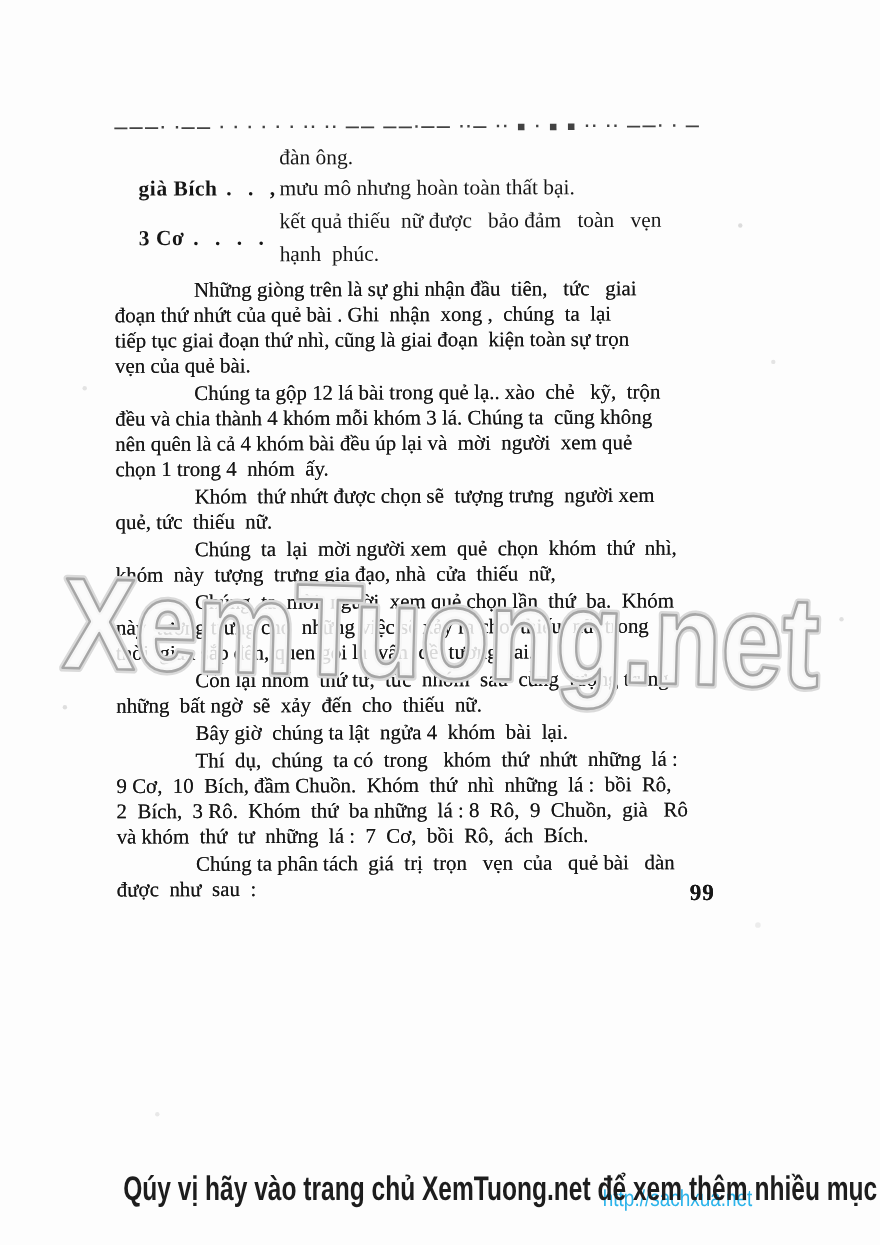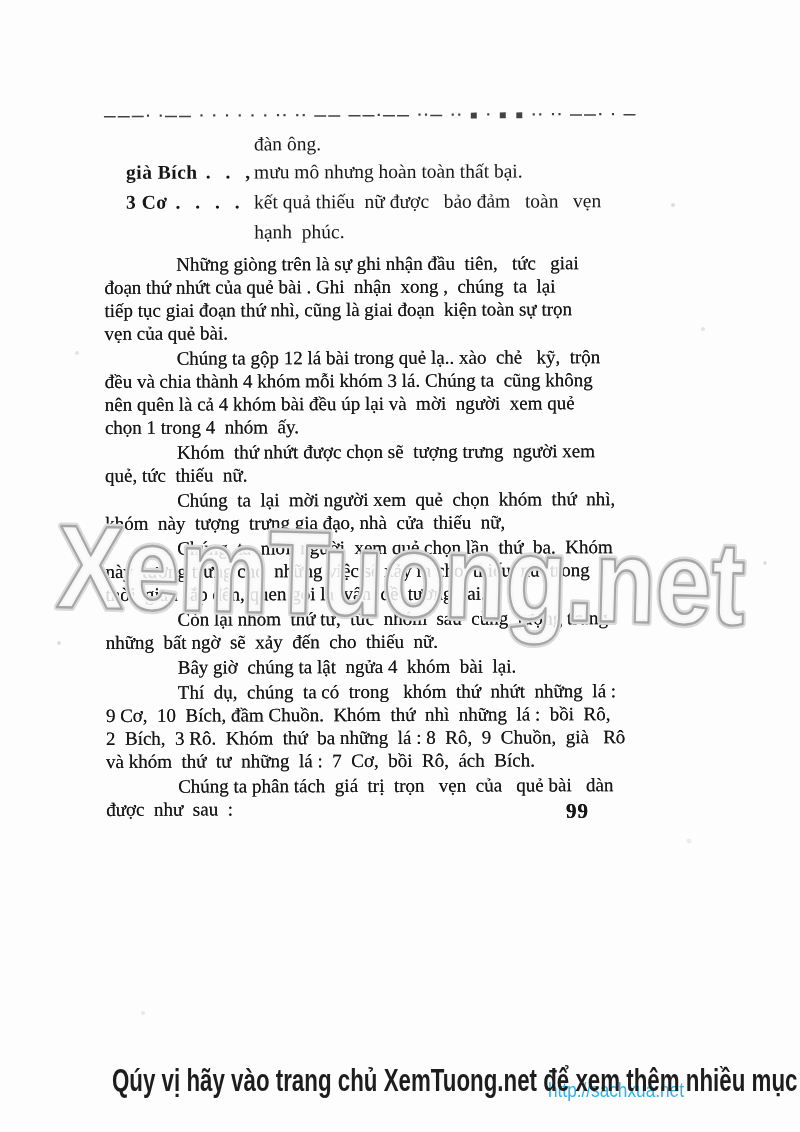--- a/index.html
+++ b/index.html
@@ -14,34 +14,34 @@
     transform:rotate(-0.2deg);
   }
   .fragments{
     font-family:"DejaVu Sans",sans-serif;font-weight:bold;font-size:12px;
     letter-spacing:2px;color:#222;white-space:nowrap;overflow:hidden;
     height:16px;opacity:.85;
   }
   .def-block{margin:6px 0 4px 22px;font-size:19.5px;}
   .cont-line{margin-left:128px;line-height:27px;white-space:pre;}
   .def-row{display:flex;line-height:30px;}
-  .def-cell{width:128px;flex:none;display:flex;align-items:flex-start;}
+  .def-cell{width:128px;flex:none;display:flex;align-items:center;}
   .def-term{font-weight:bold;white-space:pre;letter-spacing:.5px;}
   .def-dots{flex:1;overflow:hidden;white-space:nowrap;letter-spacing:5px;
     font-weight:bold;padding-left:8px;}
   .def-lines{flex:1;}
   .def-line{white-space:pre-wrap;line-height:30px;}
   
   .paras{margin-top:5px;}
   .para{margin:0 0 2px 0;}
   .line{white-space:pre-wrap;line-height:23px;font-size:19px;
     text-shadow:0 0 .5px rgba(10,10,10,.8);}
   .line.first{text-indent:72px;}
   .page-number{
-    position:absolute;left:566px;top:799px;font-weight:bold;
+    position:absolute;left:627px;top:799px;font-weight:bold;
     font-size:21px;letter-spacing:1px;text-shadow:0 0 .5px #111;
   }
   
   .wm-svg{position:absolute;left:0;top:455px;pointer-events:none;}
   
   .footer-url{
     position:absolute;left:548px;top:1078px;
     font-family:"Liberation Sans",sans-serif;font-size:21px;
     color:#2bb3ea;white-space:nowrap;
     transform:scaleX(.82);transform-origin:left center;

